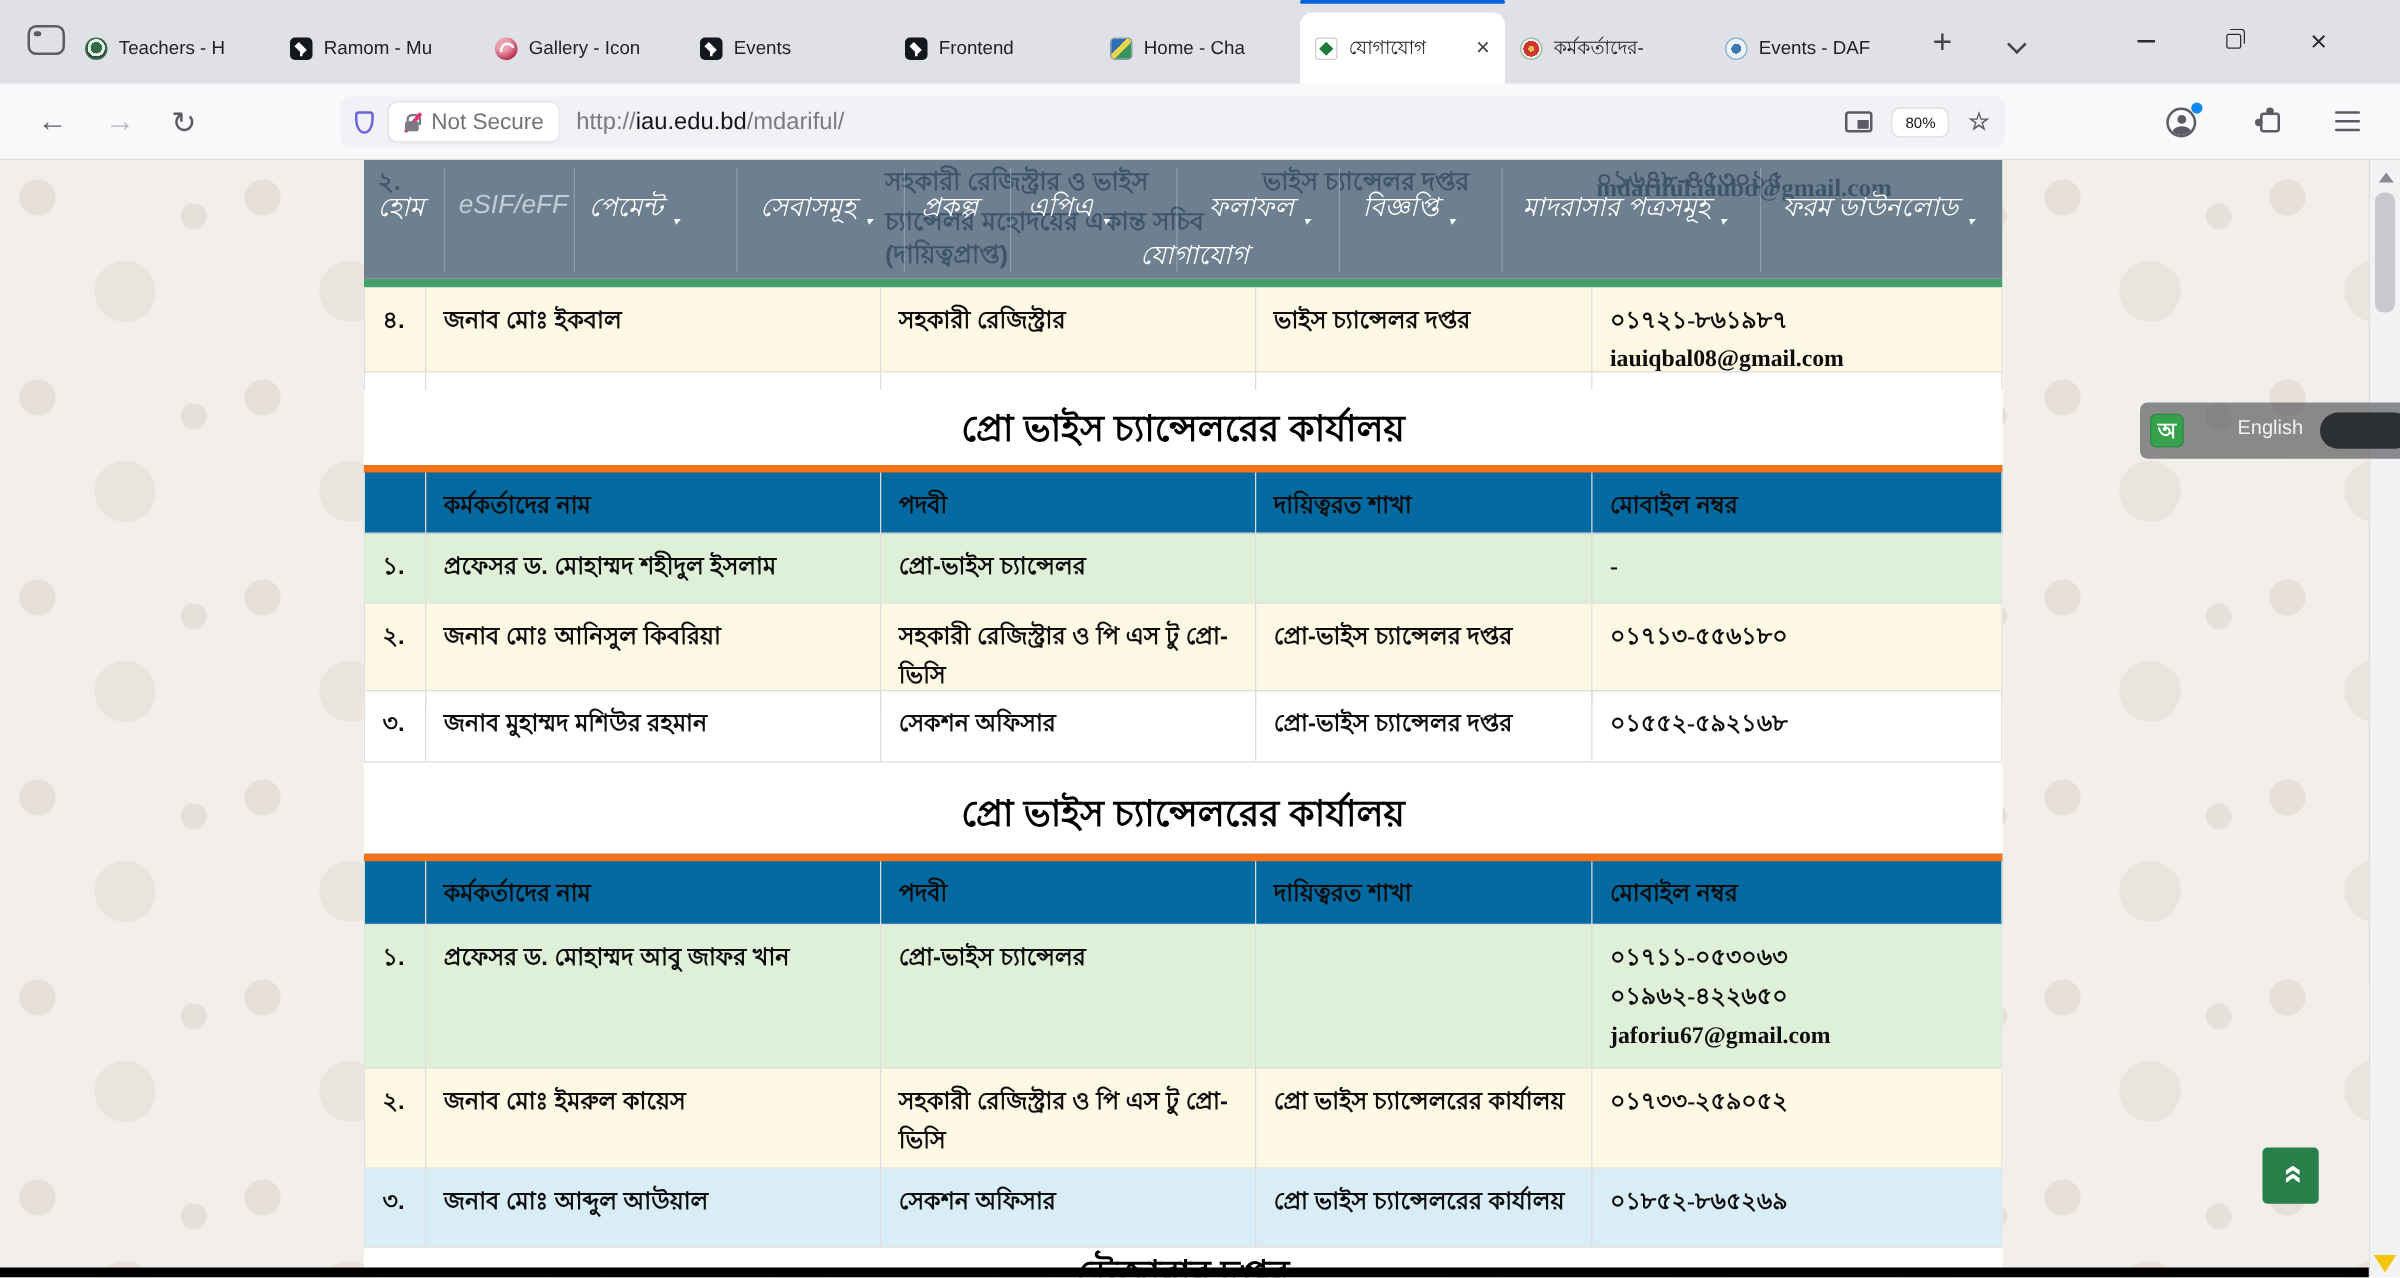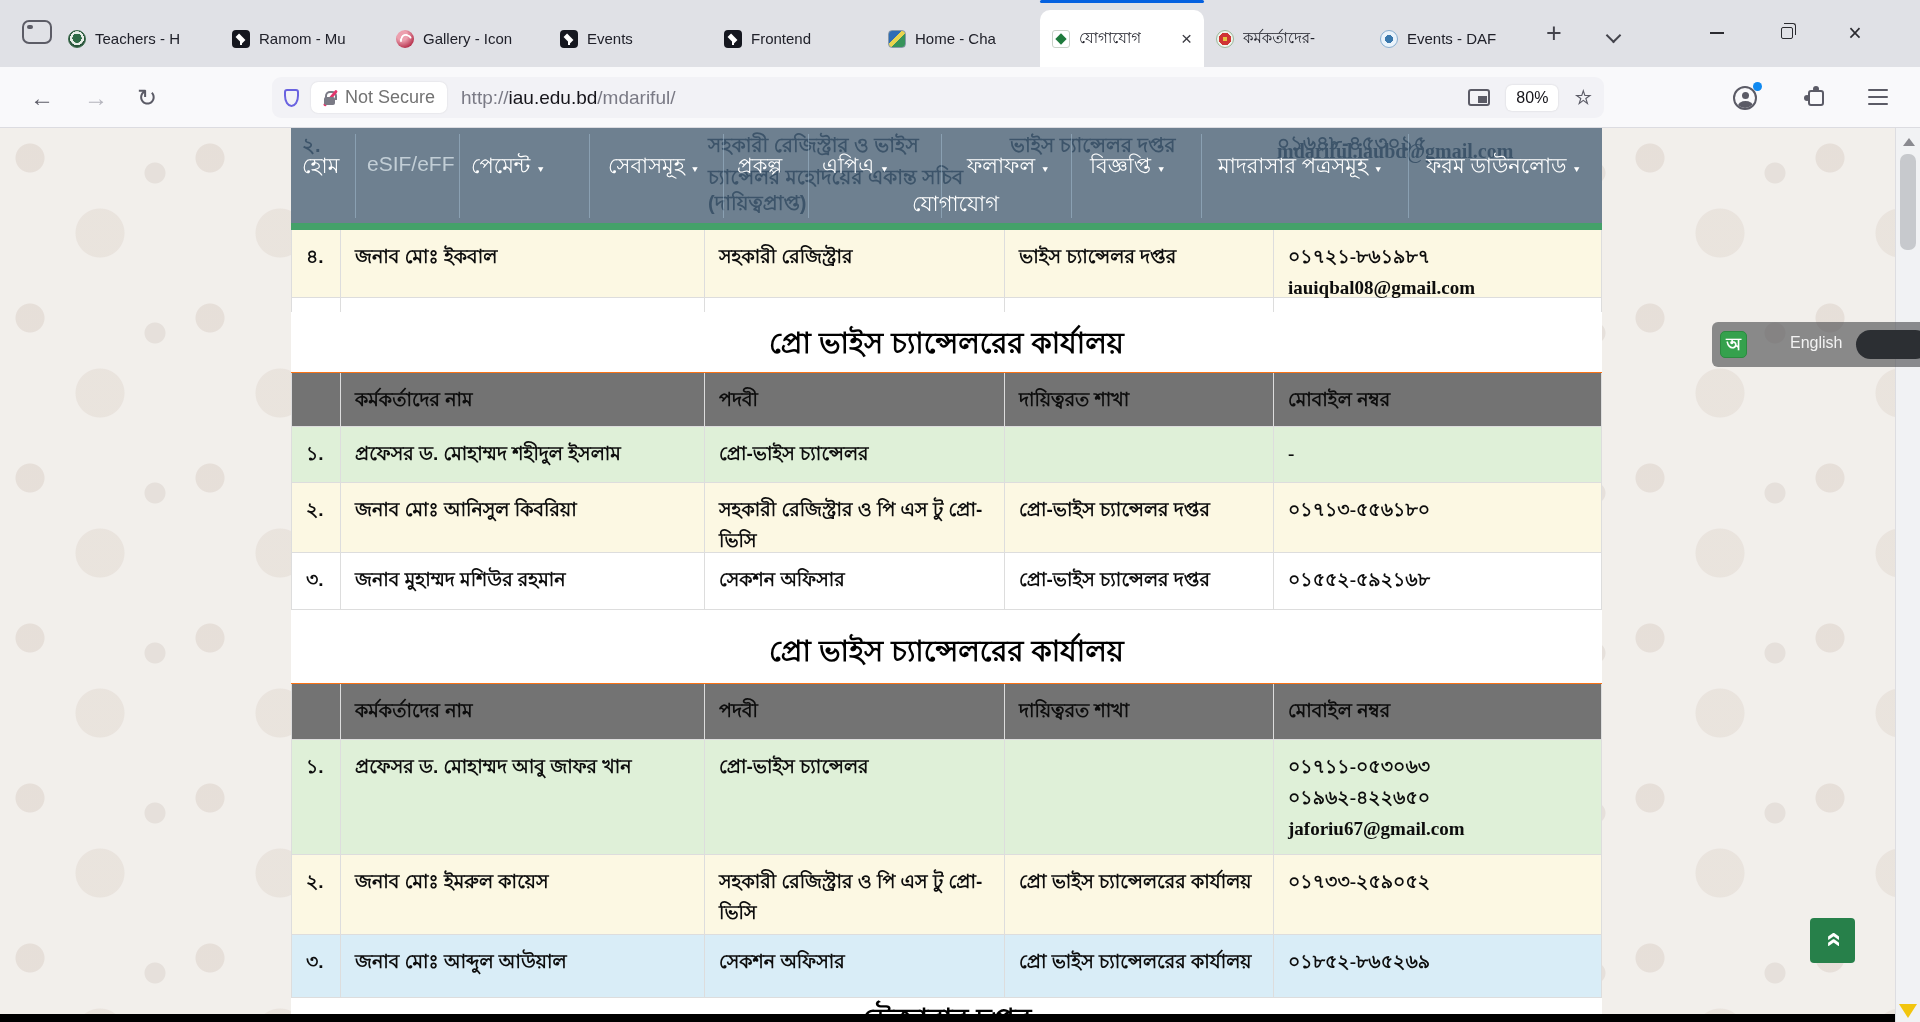--- a/index.html
+++ b/index.html
@@ -45,21 +45,21 @@
   .chip .txt { font-size:18px; color:#737373; }
   .lock { position:relative; width:14px; height:16px; }
   .lock::before { content:""; position:absolute; left:2px; top:1px; width:8px; height:7px; border:2px solid #7a7a85; border-bottom:none; border-radius:5px 5px 0 0; }
   .lock::after { content:""; position:absolute; left:1px; top:7px; width:11px; height:8px; background:#7a7a85; border-radius:2px; }
   .lock .slash { position:absolute; left:6px; top:-2px; width:2.5px; height:20px; background:#e2356b; transform:rotate(40deg); border-radius:2px; }
   .url { font-size:19px; margin-left:14px; color:#7a7a85; white-space:nowrap; }
   .url b { color:#15141a; font-weight:400; }
   .urlbar-right { margin-left:auto; display:flex; align-items:center; gap:16px; }
   .pip { position:relative; width:22px; height:17px; border:2px solid #5b5b66; border-radius:3px; }
   .pip::after { content:""; position:absolute; right:1px; bottom:1px; width:9px; height:7px; background:#5b5b66; }
-  .zoomchip { background:#fff; border-radius:6px; padding:4px 10px; font-size:16px; color:#15141a; box-shadow:0 0 2px rgba(0,0,0,.15); cursor:pointer; }
+  .zoomchip { background:#fff; border-radius:6px; padding:4px 10px; font-size:12px; color:#15141a; box-shadow:0 0 2px rgba(0,0,0,.15); cursor:pointer; }
   .star { font-size:22px; color:#5b5b66; cursor:pointer; }
   .account { position:absolute; top:86px; width:24px; height:24px; border:2.2px solid #5b5b66; border-radius:50%; overflow:hidden; cursor:pointer; }
   .account::before { content:""; position:absolute; left:7px; top:4px; width:7px; height:7px; border-radius:50%; background:#5b5b66; }
   .account::after { content:""; position:absolute; left:3px; top:13px; width:15px; height:10px; border-radius:50% 50% 0 0; background:#5b5b66; }
   .acc-dot { position:absolute; top:82px; width:9px; height:9px; border-radius:50%; background:#0f89f0; z-index:3; }
   .puzzle { position:absolute; top:90px; width:16px; height:16px; border:2.2px solid #5b5b66; border-radius:3px; cursor:pointer; }
   .puzzle::before { content:""; position:absolute; left:3px; top:-6px; width:6px; height:6px; border-radius:50%; background:#5b5b66; }
   .puzzle::after { content:""; position:absolute; left:-6px; top:3px; width:6px; height:6px; border-radius:50%; background:#5b5b66; }
   .hamburger { position:absolute; top:89px; width:20px; cursor:pointer; }
   .hamburger span { display:block; width:20px; height:2.4px; background:#5b5b66; margin-bottom:4.4px; border-radius:1px; }
@@ -72,31 +72,31 @@
       radial-gradient(circle at 100px 105px, rgba(203,186,175,.22) 0 24px, transparent 25px),
       radial-gradient(circle at 155px 45px, rgba(180,165,155,.20) 0 10px, transparent 11px);
     background-size:180px 160px; }
   #card { position:absolute; left:291px; top:0; width:1311px; height:894px; background:#ffffff; overflow:hidden; }
 
   
   #sitenav { position:absolute; left:0; top:0; width:1311px; height:95px; }
   .behind { position:absolute; color:#0a2640; font-weight:700; font-size:20px; white-space:nowrap; z-index:1; }
   .behind.serif { font-family:"Liberation Serif", serif; }
   #navglass { position:absolute; left:0; top:0; width:1311px; height:95px; background:rgba(74,96,116,.80); z-index:2; }
-  .nav-item { position:absolute; z-index:3; color:#ffffff; font-size:21px; white-space:nowrap; cursor:pointer; display:flex; align-items:center; gap:7px; }
+  .nav-item { position:absolute; z-index:3; color:#ffffff; font-size:21px; white-space:nowrap; cursor:pointer; display:flex; align-items:flex-end; gap:7px;font-style:italic; }
   .nav-item.muted { color:#c2ced6; }
   .nav-item .caret { font-size:13px; padding-top:3px; }
   .nav-sep { position:absolute; z-index:3; top:6px; width:1px; height:84px; background:rgba(173,200,220,.45); }
   #greenstrip { position:absolute; left:0; top:95px; width:1311px; height:7px; background:#44a169; }
 
   
   .trow { display:grid; grid-template-columns:49px 364px 300px 269px 329px; border-bottom:1px solid #ddd; }
   .trow > div { border-left:1px solid #ddd; padding:12px 14px 8px 14px; font-size:19px; font-weight:600; color:#0d0d0d; line-height:1.62; }
   .trow > div:last-child { border-right:1px solid #ddd; }
-  .trow.header { background:#737373; border-top:1px solid #f97316; }
+  .trow.header { background:#0369a1; border-top:6px solid #f97316; }
   .trow.header > div { font-weight:700; }
   .row-warning { background:#fcf8e3; }
   .row-success { background:#dff0d8; }
   .row-info { background:#d9edf7; }
   .mobilecell { font-family:"Liberation Serif", serif; font-weight:700; }
   .section-heading { position:absolute; left:0; width:1311px; text-align:center; font-size:29px; font-weight:700; color:#000; }
 
   #blackstrip { position:absolute; left:0; top:886px; width:1895px; height:8px; background:#000; z-index:6; }
 
   

